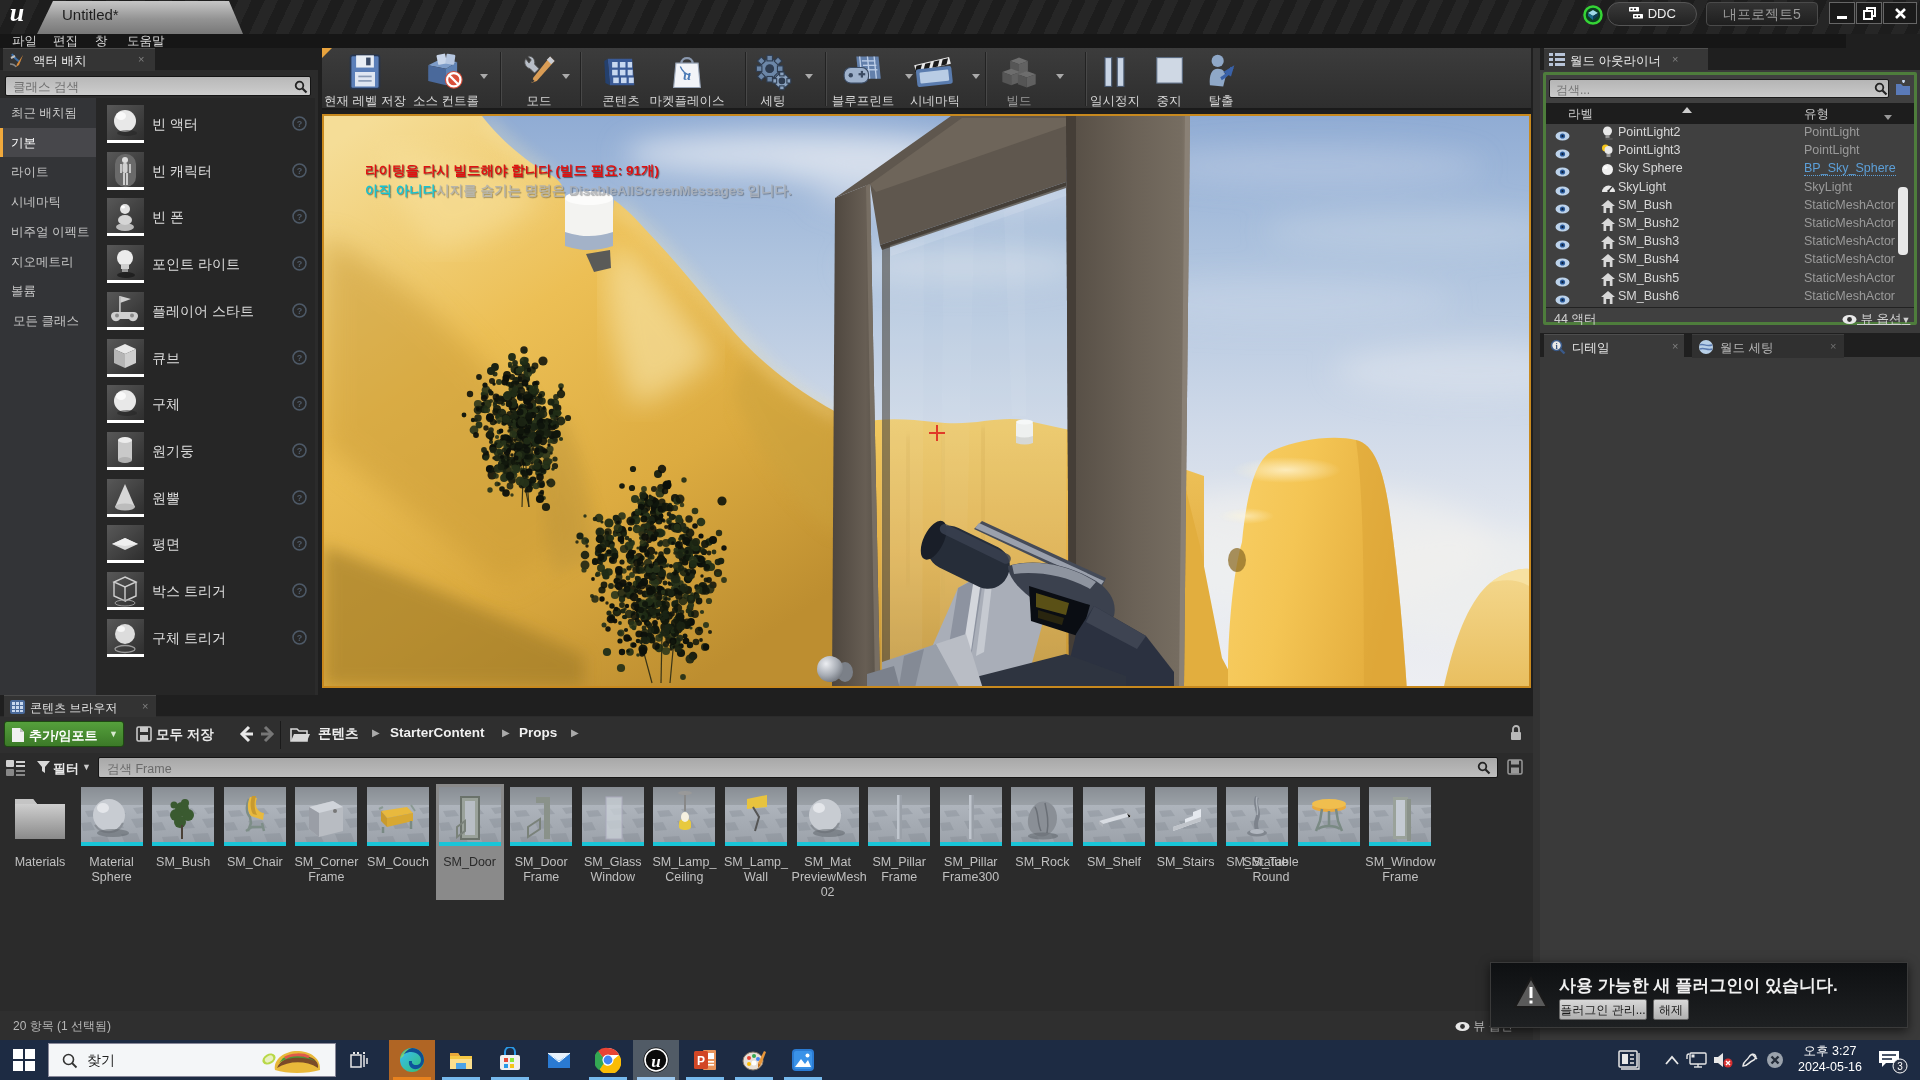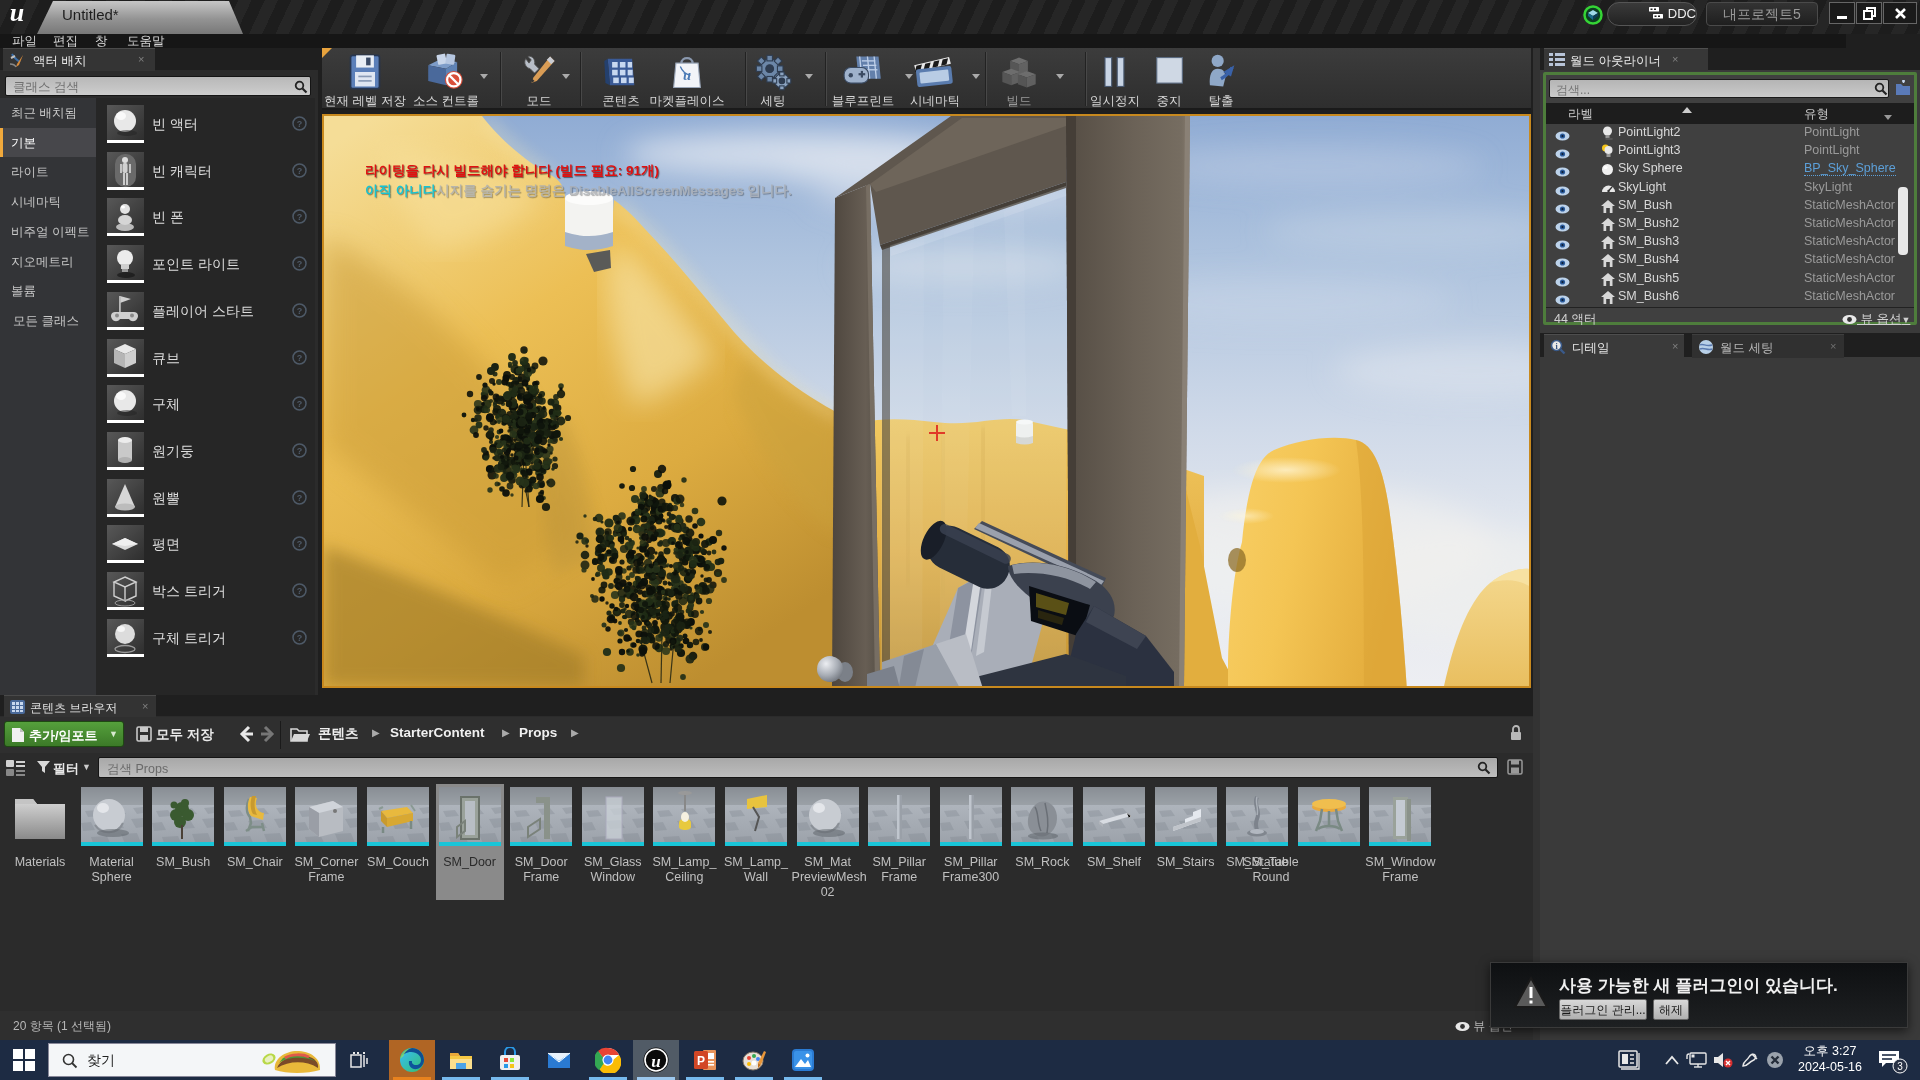--- a/index.html
+++ b/index.html
@@ -16,21 +16,21 @@
     background:linear-gradient(#c6c6c6,#939393 55%,#787878);
     clip-path:polygon(16px 0,192px 0,206px 33px,0 33px);"></div>
   <div class="ab" style="left:62px;top:6px;color:#1e1e1e;font-size:15px;">Untitled*</div>
   <svg class="ab" style="left:1583px;top:5px" width="20" height="20" viewBox="0 0 20 20">
     <circle cx="10" cy="10" r="8.5" fill="#0c3d22" stroke="#35d435" stroke-width="2.5"></circle>
     <path d="M5 8 L10 5 L15 8 L10 11 Z" fill="#9fd8e8"></path>
     <path d="M5 8 L10 11 L10 15 L5 11 Z" fill="#1a6a8a"></path>
     <path d="M15 8 L10 11 L10 15 L15 11 Z" fill="#0d3b55"></path>
   </svg>
   <div class="ab" style="left:1607px;top:2px;width:90px;height:24px;background:linear-gradient(#3a3a3a,#222);
-    border:1px solid #555;border-radius:12px;color:#eee;font-size:13px;line-height:22px;text-align:right;">
+    border:1px solid #555;border-radius:12px;color:#eee;font-size:13px;line-height:22px;text-align:center;">
     <svg style="vertical-align:-3px" width="16" height="16" viewBox="0 0 16 16">
         <g fill="#fff">
           <rect x="1" y="2" width="10" height="4.5" rx="0.5"></rect>
           <rect x="5" y="9" width="10" height="4.5" rx="0.5"></rect>
         </g>
         <g fill="#222">
           <rect x="2.5" y="3.5" width="2" height="1.5"></rect>
           <rect x="6" y="3.5" width="2" height="1.5"></rect>
           <rect x="6.5" y="10.5" width="2" height="1.5"></rect>
           <rect x="10" y="10.5" width="2" height="1.5"></rect>
@@ -2185,21 +2185,21 @@
           <rect x="10" y="11" width="9" height="2" fill="#888"></rect>
           <rect x="10" y="15" width="9" height="2" fill="#888"></rect>
         </g>
       </svg>
    <svg class="ab" style="left:37px;top:8px" width="13" height="13" viewBox="0 0 13 13">
         <path d="M0 0 L13 0 L8 6 L8 12 L5 10 L5 6 Z" fill="#d8d8d8"></path>
       </svg>
    <span class="ab" style="left:53px;top:7px;font-size:13px;font-weight:bold;color:#e8e8e8;">필터</span>
    <span class="ab" style="left:82px;top:9px;font-size:9px;color:#ccc;">▼</span>
    <div class="ab" style="left:98px;top:4px;width:1400px;height:21px;background:linear-gradient(#a8a8a8,#bdbdbd);border:1px solid #151515;border-radius:2px;">
-     <span class="ab" style="left:8px;top:3px;color:#6a6a6a;font-size:12.5px;">검색 Props</span>
+     <span class="ab" style="left:8px;top:3px;color:#6a6a6a;font-size:12.5px;">검색 Frame</span>
      <svg class="ab" style="left:1378px;top:3px" width="14" height="14" viewBox="0 0 14 14">
           <circle cx="5.5" cy="5.5" r="3.8" fill="none" stroke="#222" stroke-width="1.8"></circle>
           <line x1="8.5" y1="8.5" x2="12.5" y2="12.5" stroke="#222" stroke-width="2.2"></line>
         </svg>
    </div>
    <svg class="ab" style="left:1507px;top:6px" width="16" height="16" viewBox="0 0 16 16">
         <rect x="1" y="1" width="14" height="14" rx="1.5" fill="none" stroke="#999" stroke-width="1.5"></rect>
         <rect x="4" y="1" width="8" height="4.5" fill="#999"></rect>
         <rect x="4" y="8.5" width="8" height="6" fill="#999"></rect>
       </svg>

